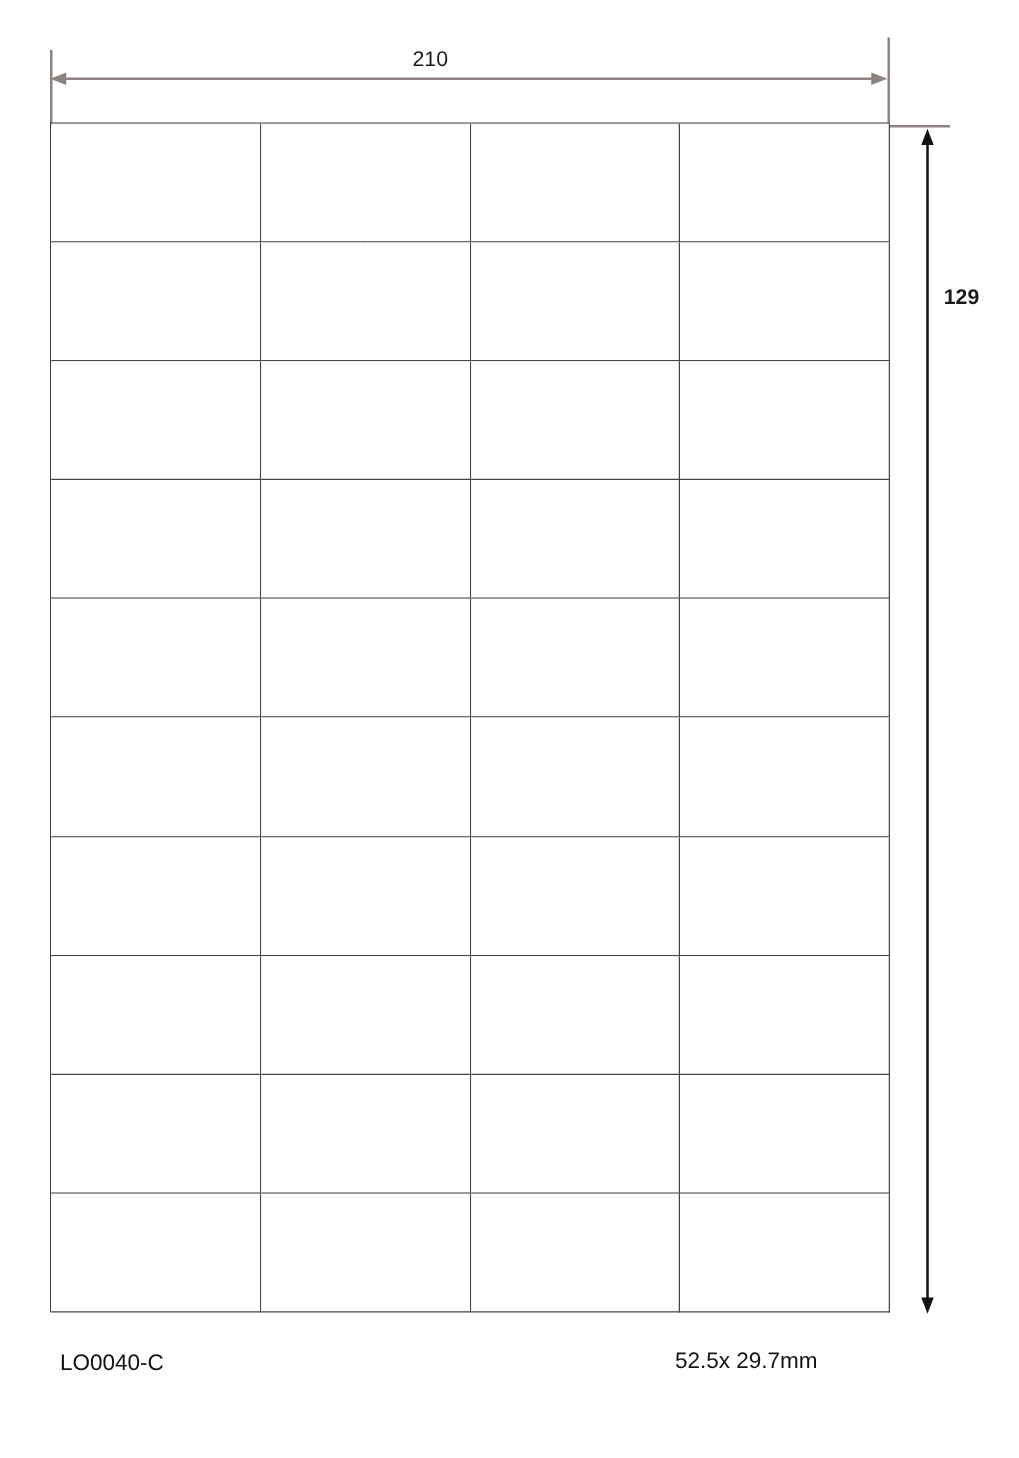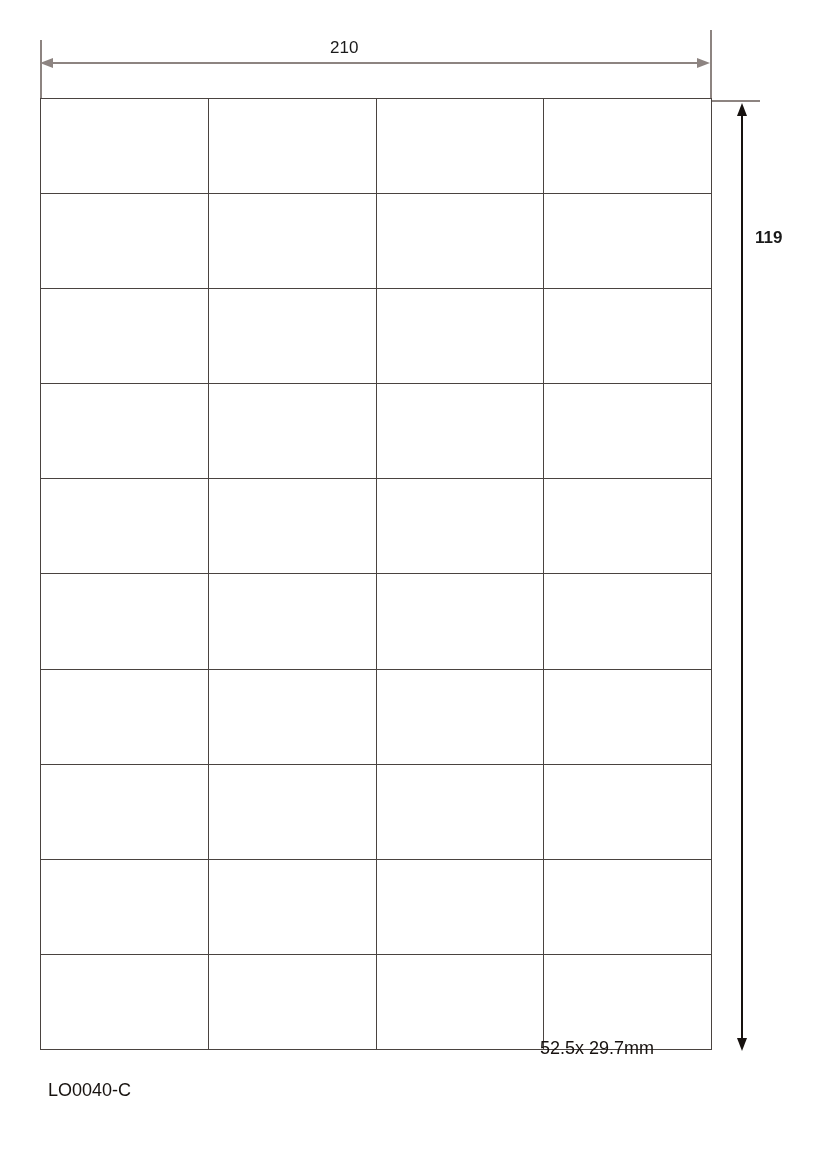--- a/index.html
+++ b/index.html
@@ -102,40 +102,40 @@
   }
 
   .footer-text {
     position: absolute;
     font-size: 18px;
     color: #17120f;
     white-space: nowrap;
     text-align: center;
   }
   #code-label { left: 48px; top: 1080px; }
-  #size-label { left: 540px; top: 1038px; font-weight: 500; }
+  #size-label { left: 540px; top: 1078px; font-weight: 500; }
 </style>
 </head>
 <body>
 
 <div id="sheet">
 
   <div class="ext" style="left:40px; top:40px; height:62px;"></div>
   <div class="ext" style="left:710px; top:30px; height:72px;"></div>
 
   <div class="dimline h" style="left:46px; top:62px; width:660px;"></div>
   <div class="arrow left" style="left:40px; top:58px;"></div>
   <div class="arrow right" style="left:697px; top:58px;"></div>
   <div class="dimtext" style="left:330px; top:38px;">210</div>
 
   <div class="dimline v dark" style="left:741px; top:112px; height:930px;"></div>
   <div class="arrow up" style="left:737px; top:103px;"></div>
   <div class="arrow down" style="left:737px; top:1038px;"></div>
   <div class="dimline h" style="left:712px; top:100px; width:48px;"></div>
-  <div class="dimtext bold" style="left:755px; top:228px;">119</div>
+  <div class="dimtext bold" style="left:755px; top:228px;">129</div>
 
   <div class="dimline h dark" style="left:48px; top:175px; width:156px;"></div>
   <div class="arrow left dark" style="left:42px; top:171px;"></div>
   <div class="arrow right dark" style="left:194px; top:171px;"></div>
   <div class="dimtext" style="left:98px; top:148px;">52.5</div>
 
   <div class="dimline v dark" style="left:290px; top:113px; height:74px;"></div>
   <div class="arrow up" style="left:286px; top:104px;"></div>
   <div class="arrow down" style="left:286px; top:183px;"></div>
   <div class="dimtext" style="left:304px; top:158px;">29.7</div>

